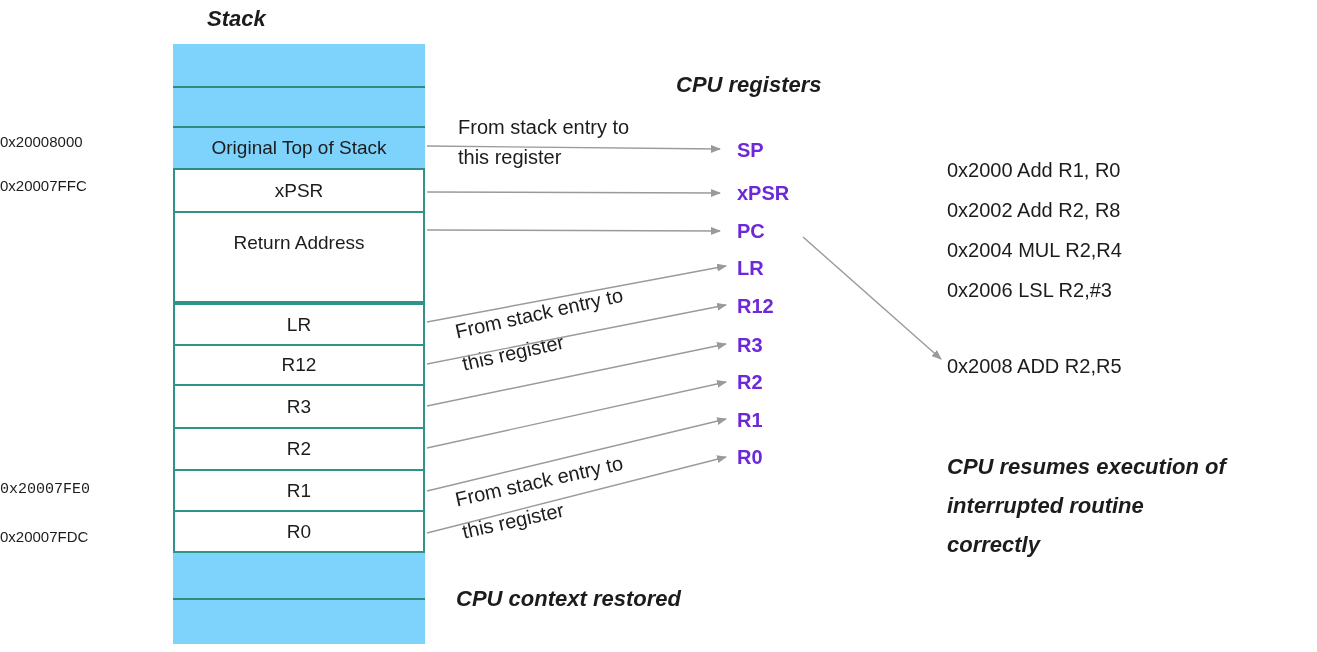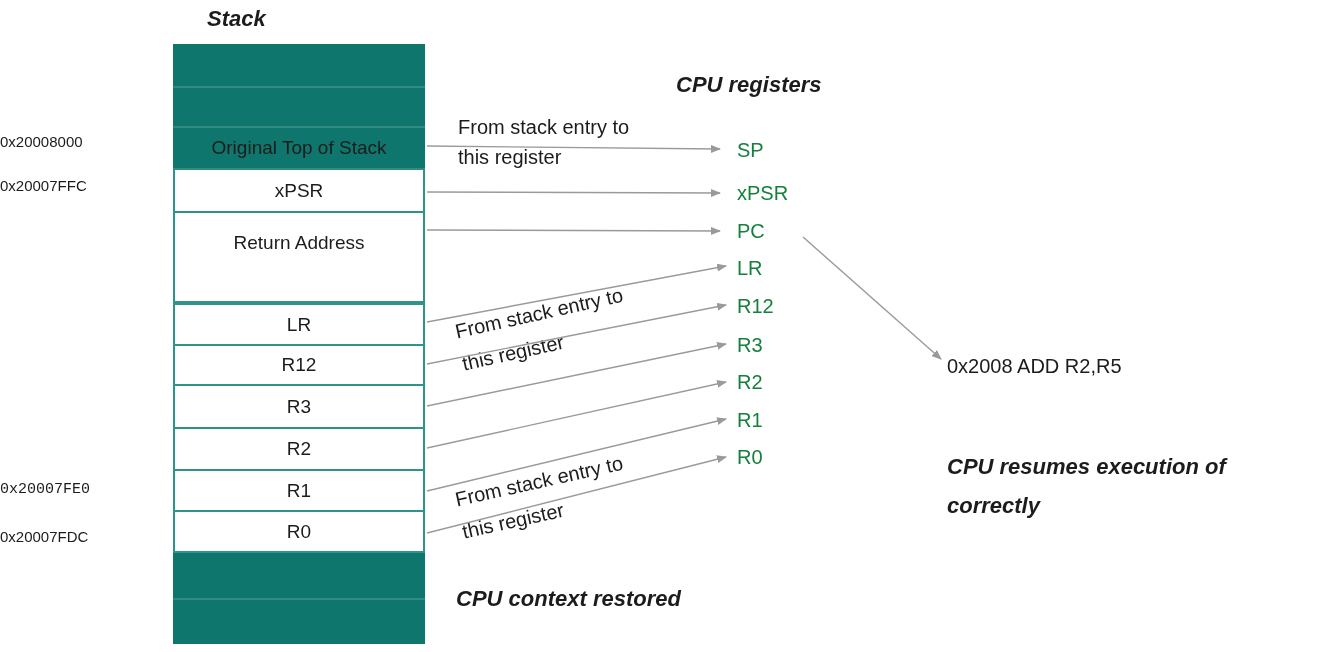--- a/index.html
+++ b/index.html
@@ -22,35 +22,35 @@
     background:#3a9a8e;
   }
   .stack-cell{
     box-sizing:border-box;
     width:252px;
     border-bottom:2px solid #2e8c80;
     display:flex;align-items:center;justify-content:center;
     font-size:19px;color:#1c1c1c;
     overflow:hidden;white-space:nowrap;
   }
-  .stack-cell.filled{background:#0f766e;}
+  .stack-cell.filled{background:#7dd3fc;}
   .stack-cell.open{
     background:#ffffff;
     border-left:2px solid #2f9488;border-right:2px solid #2f9488;
     border-bottom:2px solid #2f9488;
   }
   .stack-cell.top-align{align-items:flex-start;padding-top:19px;}
   
   .addr{
     left:0;width:141px;text-align:left;
     font-size:15px;color:#1c1c1c;white-space:nowrap;
   }
   
   .reg{
-    left:737px;font-size:20px;line-height:23px;color:#15803d;white-space:nowrap;
+    left:737px;font-size:20px;line-height:23px;color:#6d28d9;white-space:nowrap;font-weight:bold;
   }
   
   .note-plain{
     font-size:20px;line-height:30px;color:#1c1c1c;white-space:nowrap;
   }
   .rot{
     transform:rotate(-12.5deg);
     transform-origin:left top;
     font-size:20px;line-height:33px;color:#1c1c1c;white-space:nowrap;
   }
@@ -125,26 +125,33 @@
   </div>
   <div class="abs rot" style="left:452px;top:316px;">
     <div>From stack entry to</div>
     <div>this register</div>
   </div>
   <div class="abs rot" style="left:452px;top:484px;">
     <div>From stack entry to</div>
     <div>this register</div>
   </div>
 
+  <div class="abs" style="left:947px;top:150px;">
+    <div class="code-line">0x2000 Add R1, R0</div>
+    <div class="code-line">0x2002 Add R2, R8</div>
+    <div class="code-line">0x2004 MUL R2,R4</div>
+    <div class="code-line">0x2006 LSL R2,#3</div>
+  </div>
   <div class="abs" style="left:947px;top:346px;">
     <div class="code-line">0x2008 ADD R2,R5</div>
   </div>
 
   <div class="abs bold-note" style="left:947px;top:447px;">
     <div>CPU resumes execution of</div>
+    <div>interrupted routine</div>
     <div>correctly</div>
   </div>
   <div class="abs diagram-title" style="left:456px;top:586px;">CPU context restored</div>
 
   <svg class="abs" style="left:0;top:0;" width="1317" height="652" viewBox="0 0 1317 652">
     <defs>
       <marker id="ah" markerWidth="10" markerHeight="8" refX="9" refY="4" orient="auto" markerUnits="userSpaceOnUse">
         <path d="M0,0 L10,4 L0,8 Z" fill="#9a9a9a"></path>
       </marker>
     </defs>

